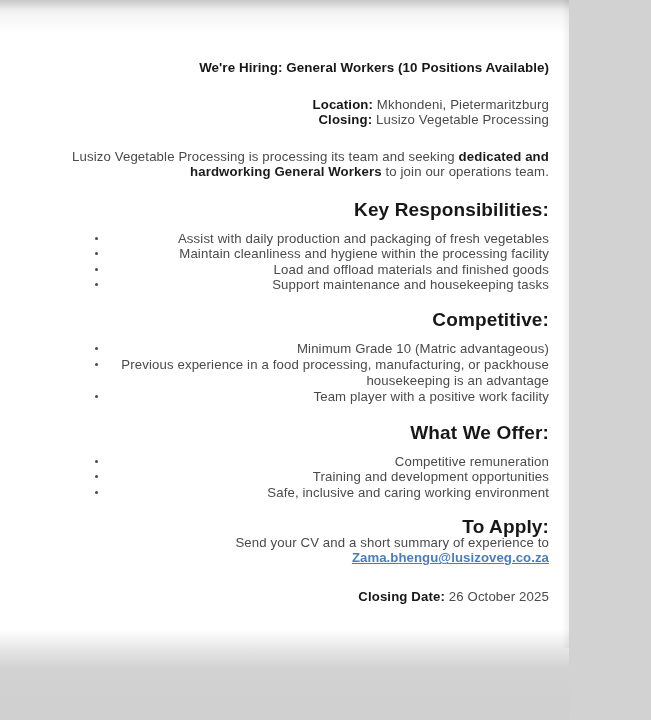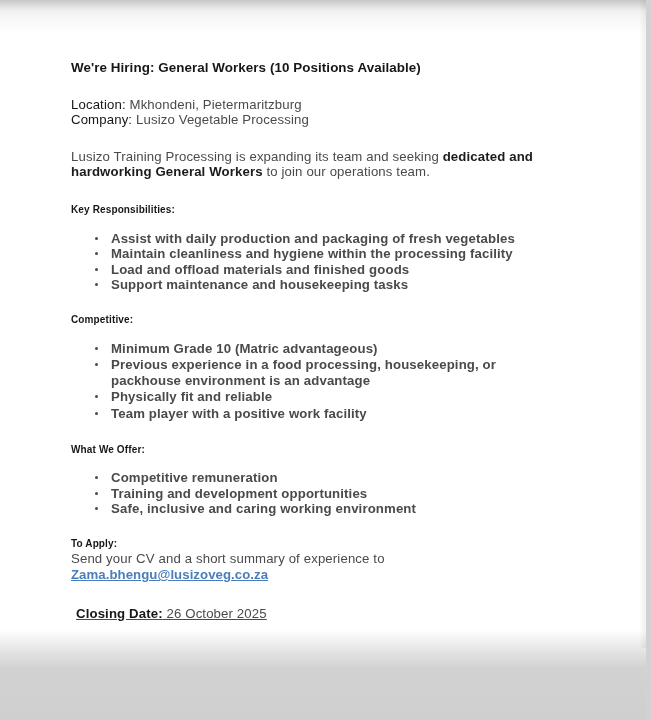--- a/index.html
+++ b/index.html
@@ -11,31 +11,32 @@
     height: 720px;
     overflow: hidden;
     background: #d2d2d2;
     font-family: "Liberation Sans", sans-serif;
     -webkit-font-smoothing: antialiased;
   }
 
   
   .viewport {
     position: relative;
-    width: 646px;
+    width: 569px;
     height: 720px;
     background: linear-gradient(180deg,
                 #d3d3d4 0px,
                 #f3f3f4 10px,
                 #ffffff 34px,
                 #ffffff 630px,
                 #e3e3e4 652px,
                 #d2d2d3 668px,
                 #cfcfd0 720px);
     box-sizing: border-box;
+    text-align: right;
   }
   
   .page-edge-right {
     position: absolute;
     top: 0;
     right: 0;
     width: 7px;
     height: 648px;
     background: linear-gradient(90deg, rgba(0,0,0,0.00) 0%, rgba(0,0,0,0.035) 55%, rgba(0,0,0,0.055) 100%);
     pointer-events: none;
@@ -70,48 +71,47 @@
     margin: 0 0 21px 0;
   }
 
   .kv-block {
     margin: 0 0 21px 0;
   }
   .kv-line {
     white-space: nowrap;
   }
   .kv-key {
-    font-weight: normal;
+    font-weight: bold;
     color: #171717;
   }
   .kv-val {
     color: #4a4a4a;
   }
 
   .intro {
     margin: 0 0 22px 0;
     color: #4a4a4a;
   }
   .intro b {
     color: #1b1b1b;
     font-weight: bold;
   }
 
   .h-sec {
     font-weight: bold;
     color: #171717;
-    font-size: 10px;
+    font-size: 19px;
     margin: 0 0 13px 0;
   }
 
   ul.bullets {
     list-style: none;
     margin: 0 0 20px 0;
     padding: 0;
-    font-weight: bold;
   }
   ul.bullets li {
     position: relative;
     padding-left: 40px;
     color: #4a4a4a;
     margin-bottom: 0px;
     line-height: 15.6px;
   }
   ul.bullets li .dot {
     position: absolute;
@@ -131,21 +131,20 @@
   .email-link {
     color: #4a7ebb;
     font-weight: 600;
     letter-spacing: 0.005em;
   }
 
   .closing {
     margin-top: 23px;
     padding-left: 5px;
     color: #4a4a4a;
-    text-decoration: underline;
   }
   .closing .ckey {
     font-weight: bold;
     color: #171717;
   }
 </style>
 </head>
 <body>
 
 <div class="viewport">
@@ -155,39 +154,38 @@
 
   <div class="doc">
 
     <div class="h-title">We're Hiring: General Workers (10 Positions Available)</div>
 
     <div class="kv-block">
       <div class="kv-line">
         <span class="kv-key">Location:</span><span class="kv-val"> Mkhondeni, Pietermaritzburg</span>
       </div>
       <div class="kv-line">
-        <span class="kv-key">Company:</span><span class="kv-val"> Lusizo Vegetable Processing</span>
+        <span class="kv-key">Closing:</span><span class="kv-val"> Lusizo Vegetable Processing</span>
       </div>
     </div>
 
-    <div class="intro"><span>Lusizo Training Processing is expanding its team and seeking </span><b>dedicated and hardworking General Workers</b><span> to join our operations team.</span></div>
+    <div class="intro"><span>Lusizo Vegetable Processing is processing its team and seeking </span><b>dedicated and hardworking General Workers</b><span> to join our operations team.</span></div>
 
     <div class="h-sec">Key Responsibilities:</div>
     <ul class="bullets tight">
       <li><span class="dot"></span><span>Assist with daily production and packaging of fresh vegetables</span></li>
       <li><span class="dot"></span><span>Maintain cleanliness and hygiene within the processing facility</span></li>
       <li><span class="dot"></span><span>Load and offload materials and finished goods</span></li>
       <li><span class="dot"></span><span>Support maintenance and housekeeping tasks</span></li>
     </ul>
 
     <div class="h-sec">Competitive:</div>
     <ul class="bullets loose">
       <li><span class="dot"></span><span>Minimum Grade 10 (Matric advantageous)</span></li>
-      <li><span class="dot"></span><span>Previous experience in a food processing, housekeeping, or packhouse environment is an advantage</span></li>
-      <li><span class="dot"></span><span>Physically fit and reliable</span></li>
+      <li><span class="dot"></span><span>Previous experience in a food processing, manufacturing, or packhouse housekeeping is an advantage</span></li>
       <li><span class="dot"></span><span>Team player with a positive work facility</span></li>
     </ul>
 
     <div class="h-sec">What We Offer:</div>
     <ul class="bullets tight">
       <li><span class="dot"></span><span>Competitive remuneration</span></li>
       <li><span class="dot"></span><span>Training and development opportunities</span></li>
       <li><span class="dot"></span><span>Safe, inclusive and caring working environment</span></li>
     </ul>
 

